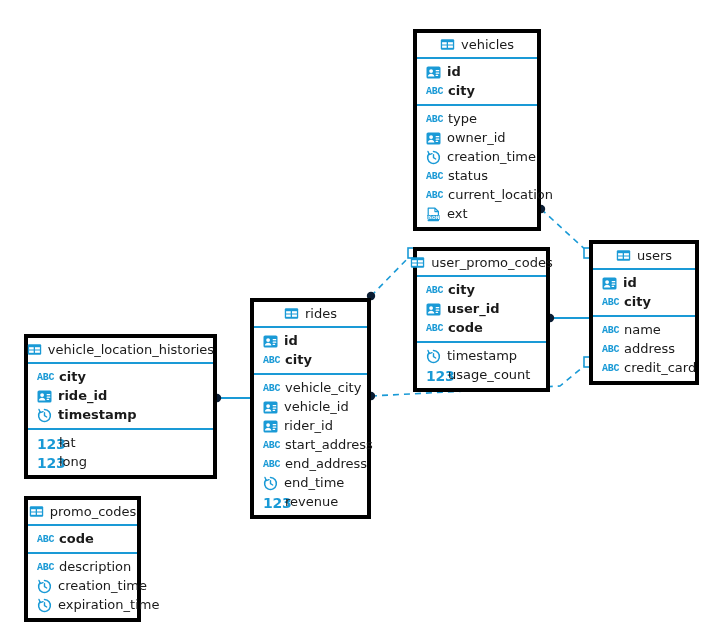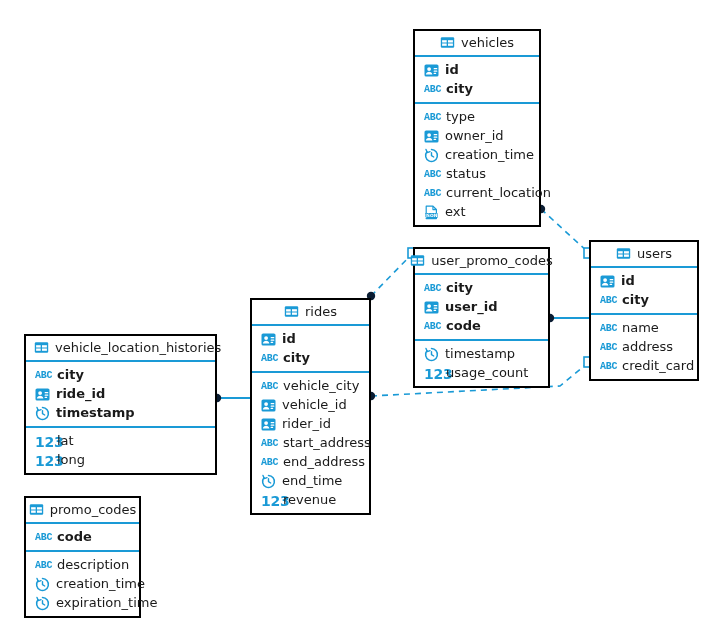--- a/index.html
+++ b/index.html
@@ -25,38 +25,38 @@
     left: 0; top: 0;
     width: 705px;
     height: 636px;
     pointer-events: none;
   }
 
   
   .table-card {
     position: absolute;
     box-sizing: border-box;
-    border: 2px solid #000000;
+    border: 4px solid #000000;
     background: #ffffff;
     z-index: 2;
   }
   .tbl-header {
     box-sizing: border-box;
     border-bottom: 2px solid #1a9ad6;
     padding: 4px 8px 5px 8px;
     display: flex;
     align-items: center;
     justify-content: center;
     gap: 6px;
     font-size: 13px;
     color: #1a1a1a;
     white-space: nowrap;
   }
   .tbl-header.align-left {
-    justify-content: flex-start;
+    justify-content: center;
   }
   .tbl-section {
     box-sizing: border-box;
     padding: 3px 0 4px 0;
   }
   .tbl-section.pk {
     border-bottom: 2px solid #1a9ad6;
   }
   .field-row {
     display: flex;

